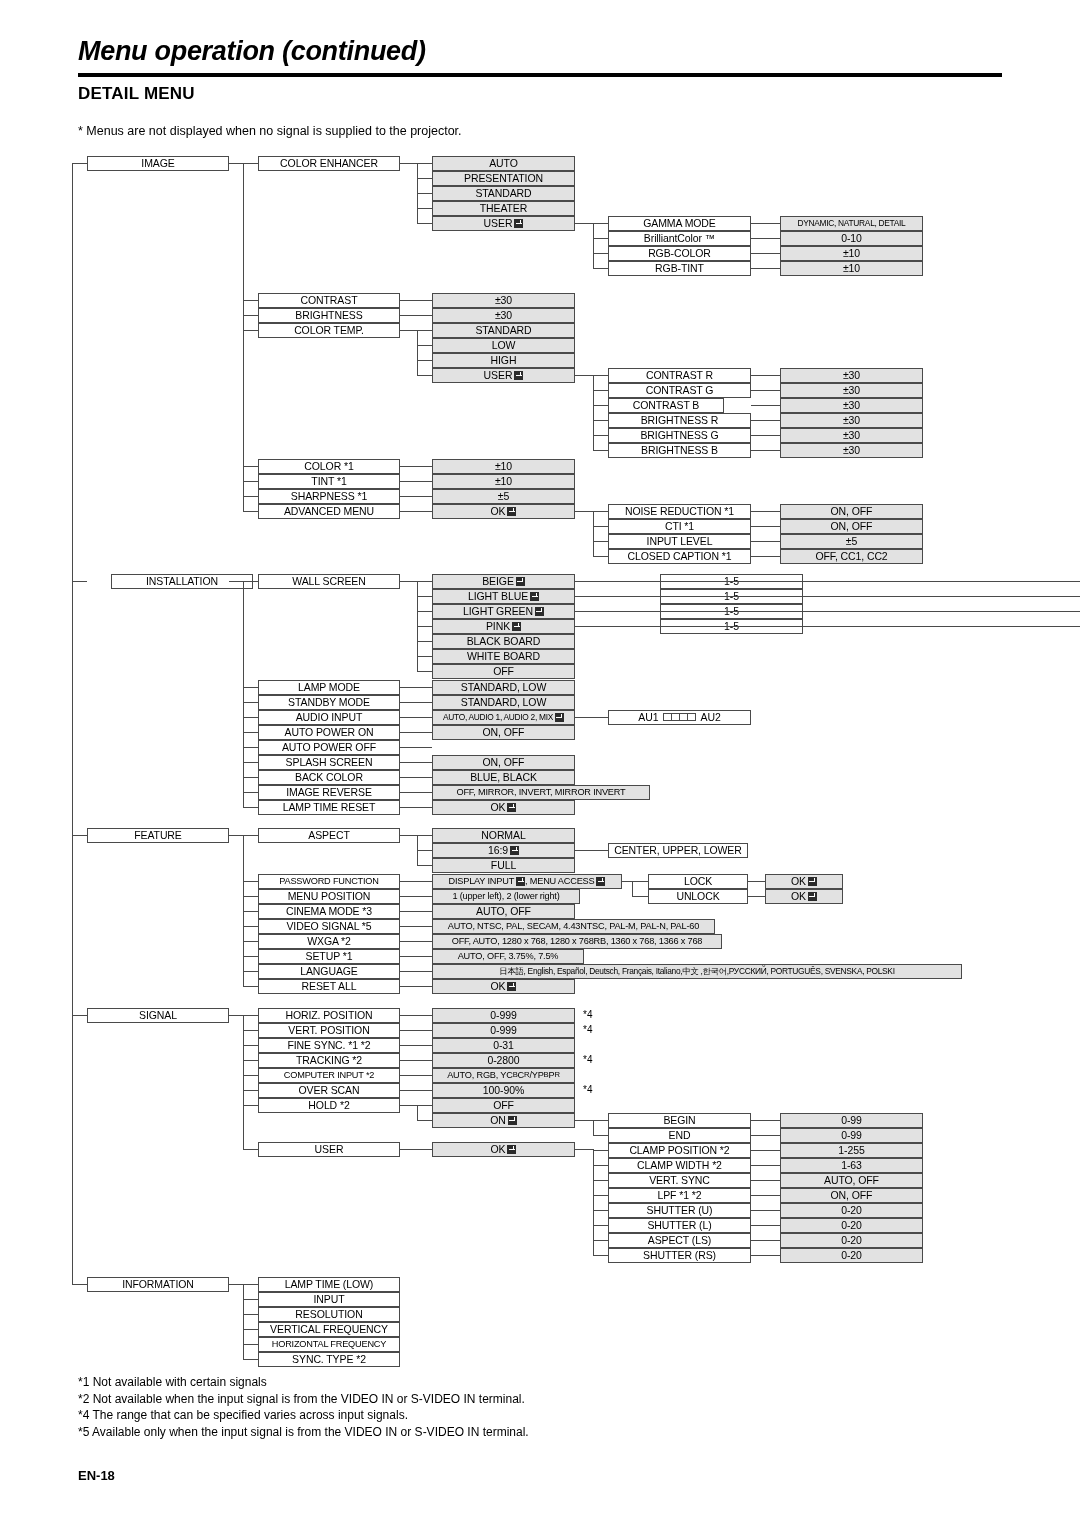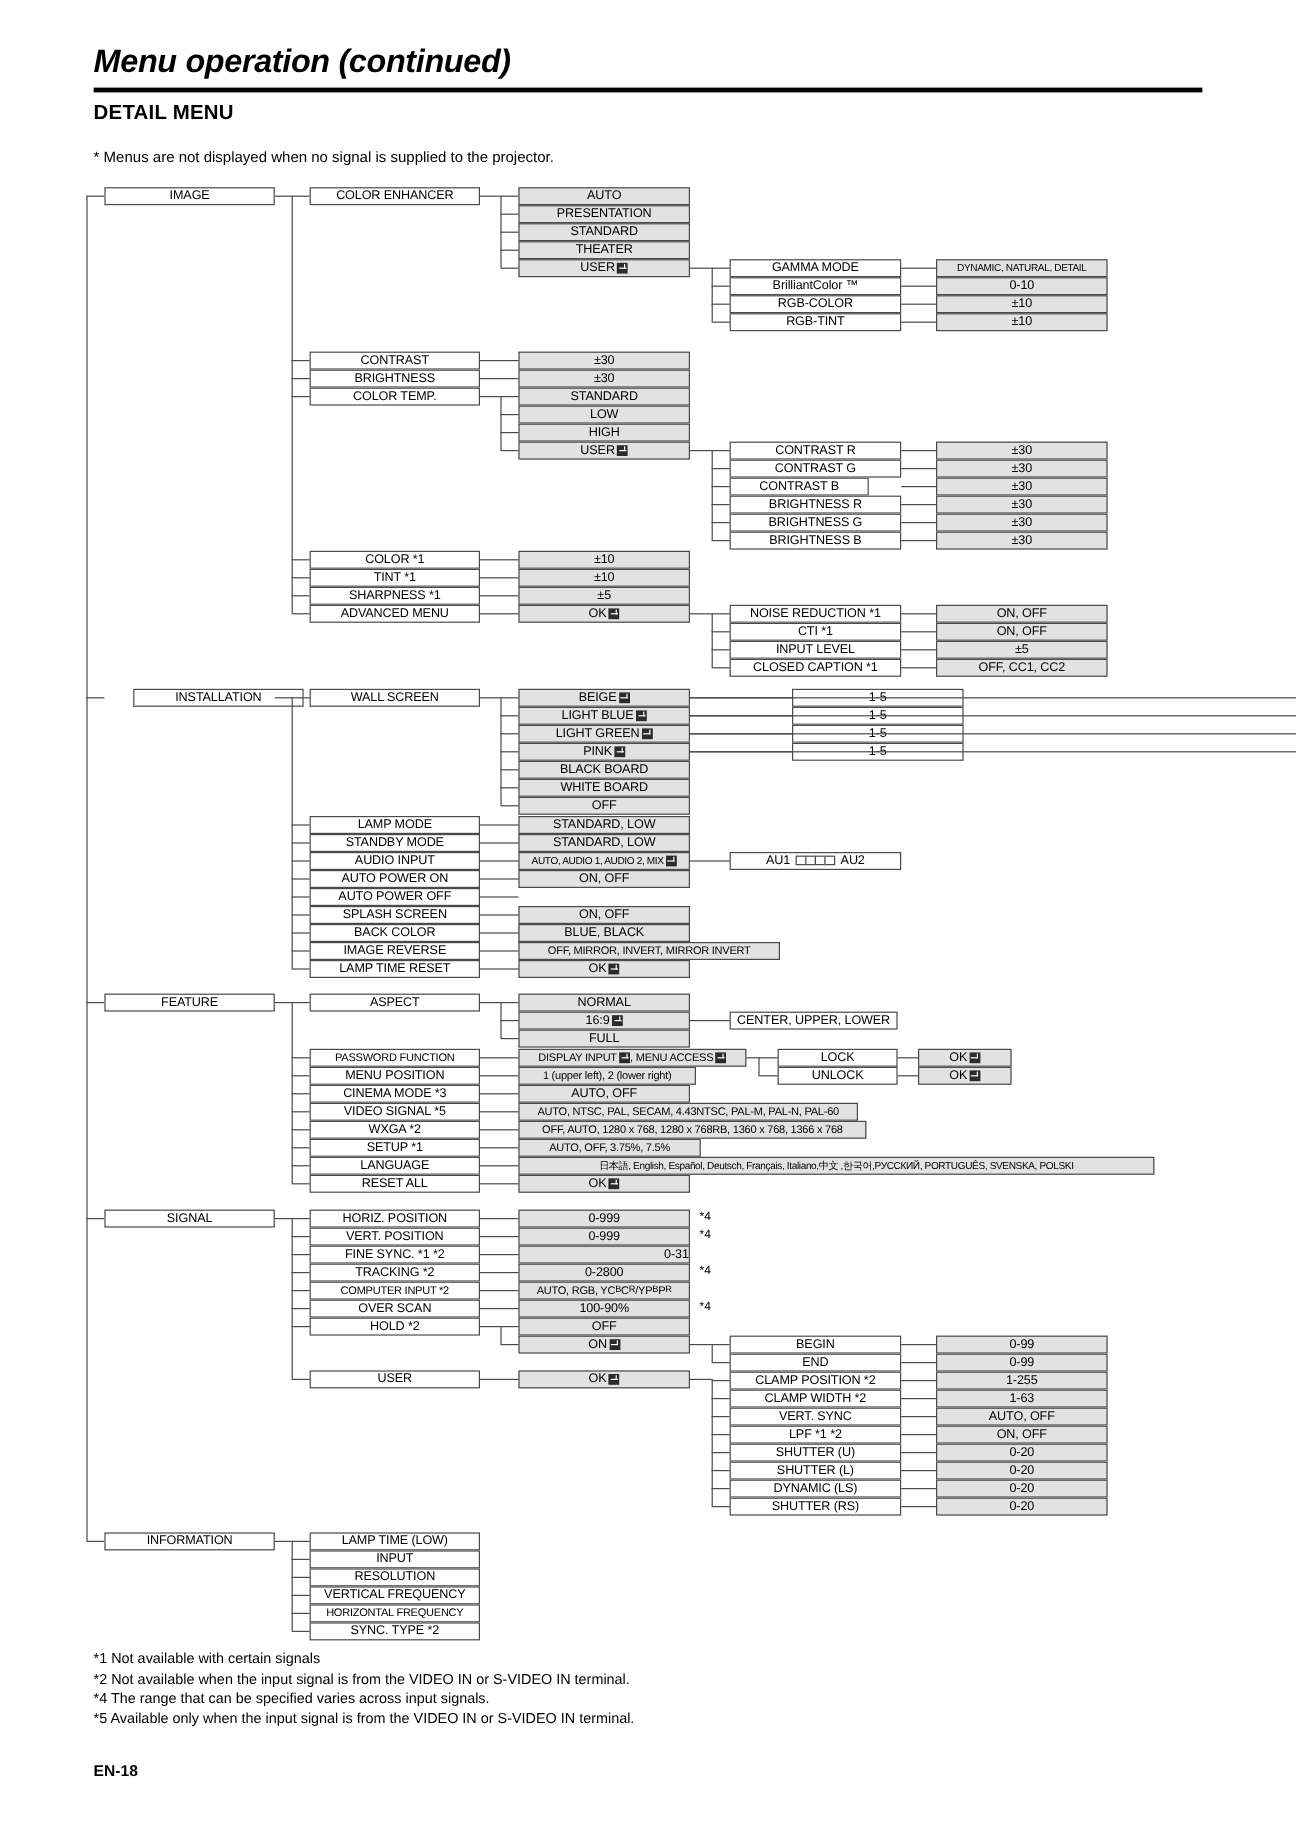--- a/index.html
+++ b/index.html
@@ -623,21 +623,21 @@
       <div class="box shaded" style="left: 432px; top: 1008px; width: 143px; height: 14.6px;">
         <span class="bx-inner">0-999</span>
       </div>
       <div class="ln h" style="left: 400px; top: 1015.3px; width: 32px;"></div>
       <div class="fn-marker" style="left: 583px; top: 1009px;">*4</div>
       <div class="box shaded" style="left: 432px; top: 1023px; width: 143px; height: 14.6px;">
         <span class="bx-inner">0-999</span>
       </div>
       <div class="ln h" style="left: 400px; top: 1030.3px; width: 32px;"></div>
       <div class="fn-marker" style="left: 583px; top: 1024px;">*4</div>
-      <div class="box shaded" style="left: 432px; top: 1038px; width: 143px; height: 14.6px; justify-content: flex-end;">
+      <div class="box shaded" style="left: 432px; top: 1038px; width: 143px; height: 14.6px;">
         <span class="bx-inner">0-31</span>
       </div>
       <div class="ln h" style="left: 400px; top: 1045.3px; width: 32px;"></div>
       <div class="box shaded" style="left: 432px; top: 1053px; width: 143px; height: 14.6px;">
         <span class="bx-inner">0-2800</span>
       </div>
       <div class="ln h" style="left: 400px; top: 1060.3px; width: 32px;"></div>
       <div class="fn-marker" style="left: 583px; top: 1054px;">*4</div>
       <div class="box shaded small" style="left: 432px; top: 1068px; width: 143px; height: 14.6px;">
         <span class="bx-inner">AUTO, RGB, YC<sub>B</sub>C<sub>R</sub>/YP<sub>B</sub>P<sub>R</sub></span>
@@ -722,21 +722,21 @@
       <div class="ln h" style="left: 593px; top: 1210.3px; width: 15px;"></div>
       <div class="box" style="left: 608px; top: 1218px; width: 143px; height: 14.6px;">
         <span class="bx-inner">SHUTTER (L)</span>
       </div>
       <div class="box shaded" style="left: 780px; top: 1218px; width: 143px; height: 14.6px;">
         <span class="bx-inner">0-20</span>
       </div>
       <div class="ln h" style="left: 751px; top: 1225.3px; width: 29px;"></div>
       <div class="ln h" style="left: 593px; top: 1225.3px; width: 15px;"></div>
       <div class="box" style="left: 608px; top: 1233px; width: 143px; height: 14.6px;">
-        <span class="bx-inner">DYNAMIC (LS)</span>
+        <span class="bx-inner">ASPECT (LS)</span>
       </div>
       <div class="box shaded" style="left: 780px; top: 1233px; width: 143px; height: 14.6px;">
         <span class="bx-inner">0-20</span>
       </div>
       <div class="ln h" style="left: 751px; top: 1240.3px; width: 29px;"></div>
       <div class="ln h" style="left: 593px; top: 1240.3px; width: 15px;"></div>
       <div class="box" style="left: 608px; top: 1248px; width: 143px; height: 14.6px;">
         <span class="bx-inner">SHUTTER (RS)</span>
       </div>
       <div class="box shaded" style="left: 780px; top: 1248px; width: 143px; height: 14.6px;">

